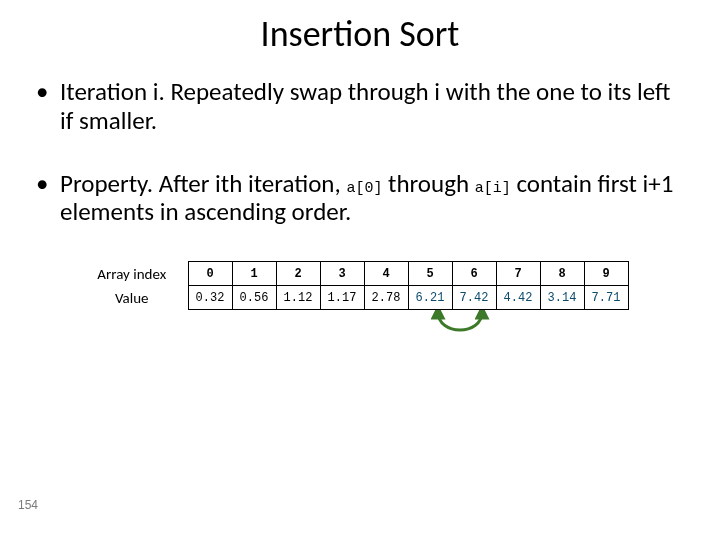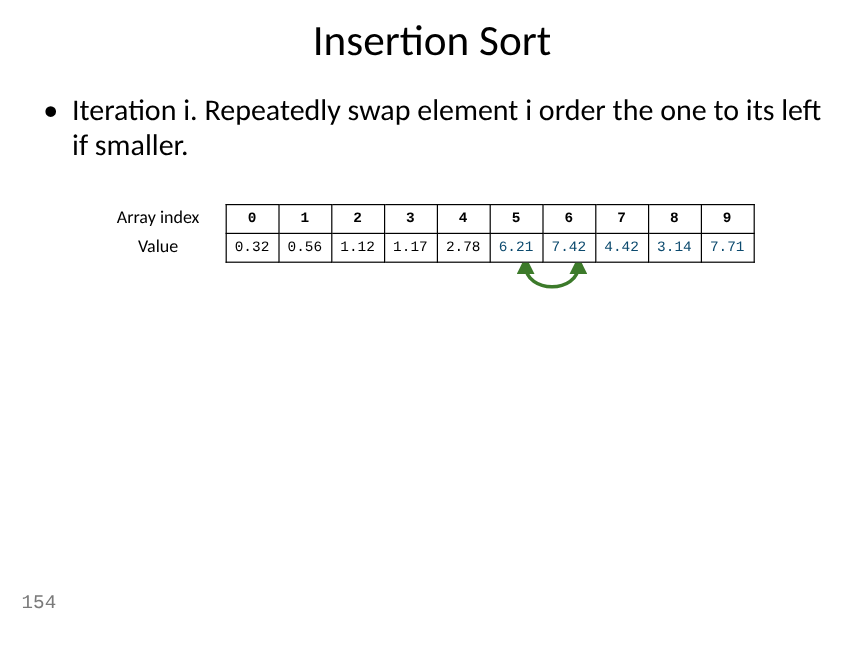--- a/index.html
+++ b/index.html
@@ -76,33 +76,36 @@
     font-size: 15px;
     font-weight: bold;
     margin-top: 4px;
     margin-left: -22px;
   }
   .caption .red { color: #c00000; }
   .pagenum {
     position: absolute;
     left: 18px;
     bottom: 28px;
-    font-size: 16px;
+    font-size: 12px;
     color: #7a7a7a;
-    font-family: Liberation Mono, monospace;
+    font-family: Liberation Sans, sans-serif;
   }
 </style>
 </head>
 <body>
 
 <h1>Insertion Sort</h1>
 
 <ul>
   <li class="bullet">
-    <span>Iteration i.  Repeatedly swap element i order the one to its left if smaller.</span>
+    <span>Iteration i.  Repeatedly swap through i with the one to its left if smaller.</span>
+  </li>
+  <li class="bullet">
+    <span>Property.  After ith iteration, </span><span class="code">a[0]</span><span> through </span><span class="code">a[i]</span><span> contain first i+1 elements in ascending order.</span>
   </li>
 </ul>
 
 <div class="tablewrap">
   <table>
     <tbody>
         <tr>
       <th class="rowhead">Array index</th>
       <td class="idx">0</td>
       <td class="idx">1</td>

